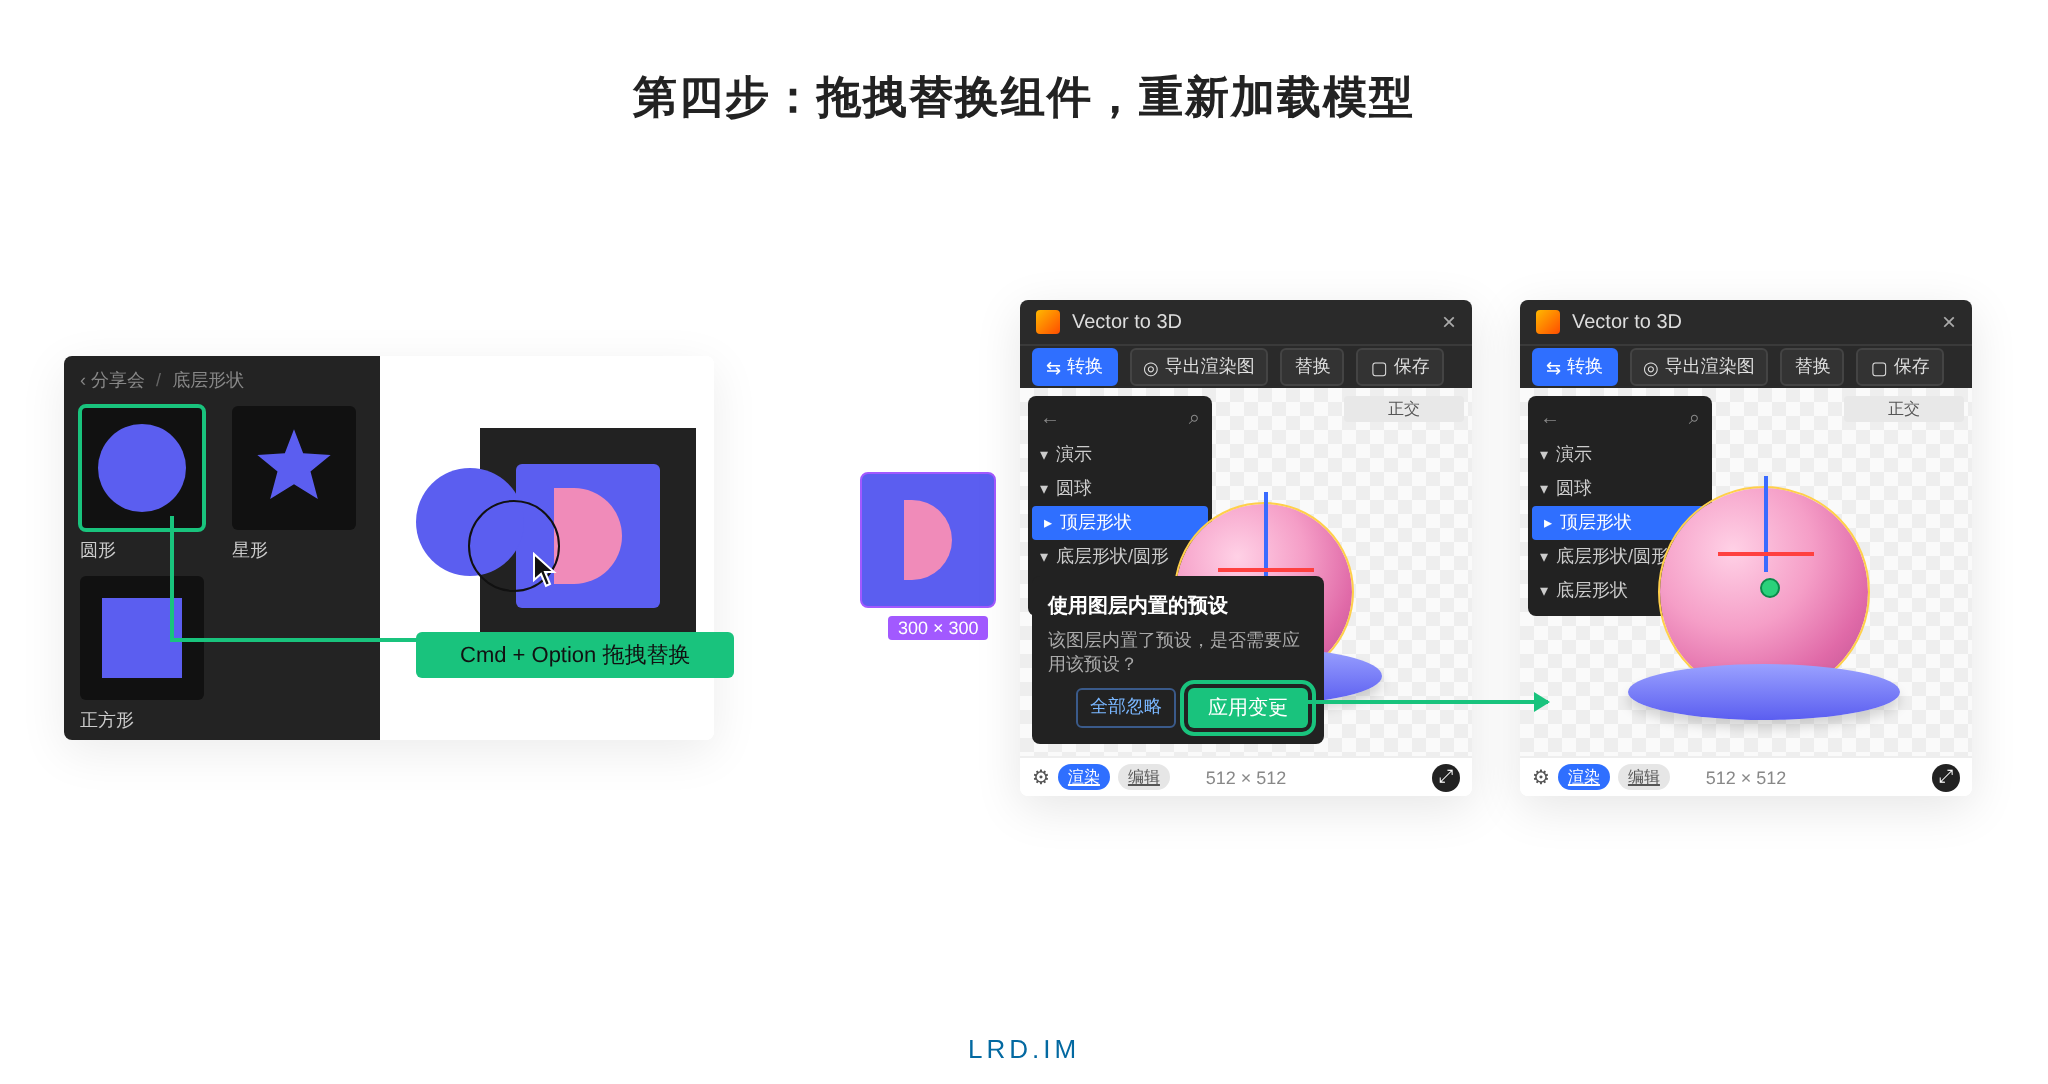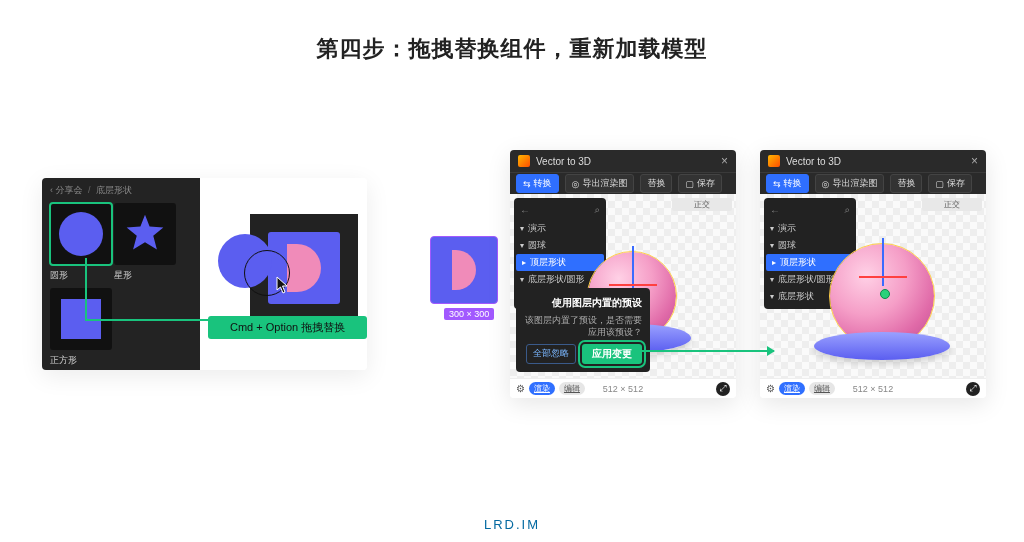--- a/index.html
+++ b/index.html
@@ -17,42 +17,42 @@
     left: 0; right: 0;
     text-align: center;
     font-size: 22px;
     font-weight: 600;
     color: #222;
     letter-spacing: 1px;
   }
   
   .left-stage {
     position: absolute;
-    left: 42px;
+    left: 32px;
     top: 178px;
     width: 325px;
     height: 192px;
     background: #ffffff;
     border-radius: 4px;
     box-shadow: 0 6px 24px rgba(0,0,0,0.08);
     overflow: hidden;
   }
   .asset-panel {
     position: absolute;
     left: 0; top: 0;
     width: 158px; height: 192px;
     background: #232323;
     color: #ddd;
     font-size: 10px;
     padding: 6px 8px;
   }
   .asset-breadcrumb { color:#888; font-size:9px; margin-bottom:6px; }
   .asset-breadcrumb .sep { margin: 0 3px; color:#666;}
   .asset-grid {
-    display:flex; flex-wrap:wrap; gap:6px 2px;
+    display:flex; flex-wrap:wrap; gap:6px 14px;
   }
   .asset-item { width:62px; }
   .asset-thumb {
     width:62px; height:62px;
     background:#111;
     border-radius:3px;
     display:flex; align-items:center; justify-content:center;
     position:relative;
   }
   .asset-item.selected .asset-thumb { outline:2px solid #19c37d; outline-offset:-1px;}
@@ -250,33 +250,32 @@
   }
   .render .gizmo::after{
     content:''; position:absolute; left:-23px; top:38px;
     width:48px; height:2px; background:#ff4040;
   }
   .render .gizmo-dot { position:absolute; left:48%; top:44%; width:10px;height:10px;background:#2ad17b;border-radius:50%; border:1px solid #0a8a4a;}
   
   .popup {
     position:absolute;
     left:6px; bottom:6px;
-    width:134px;
+    width:146px;
     background:#222;
     border-radius:4px;
     padding:8px;
     color:#ddd;
     font-size:9px;
-    text-align:right;
   }
   .popup-title { color:#fff; font-weight:600; font-size:10px; margin-bottom:4px;}
   .popup-desc { color:#aaa; line-height:1.35; margin-bottom:6px;}
   .popup-actions { display:flex; gap:6px; justify-content:flex-end;}
   .btn-ghost { font-size:9px; color:#7ab7ff; padding:2px 6px; border:1px solid #3a5a8a; border-radius:3px; background:transparent;}
-  .btn-apply { font-size:10px; font-weight:700; color:#fff; background:#19c37d; padding:3px 10px; border-radius:3px; outline:2px solid #19c37d; outline-offset:2px;}
+  .btn-apply { font-size:10px; font-weight:400; color:#fff; background:#19c37d; padding:3px 10px; border-radius:3px; outline:2px solid #19c37d; outline-offset:2px;}
   .plugin-footer {
     height:20px;
     background:#fff;
     display:flex; align-items:center; justify-content:center;
     gap:8px;
     font-size:9px; color:#888;
     border-top:1px solid #eee;
     position:relative;
   }
   .footer-left {

